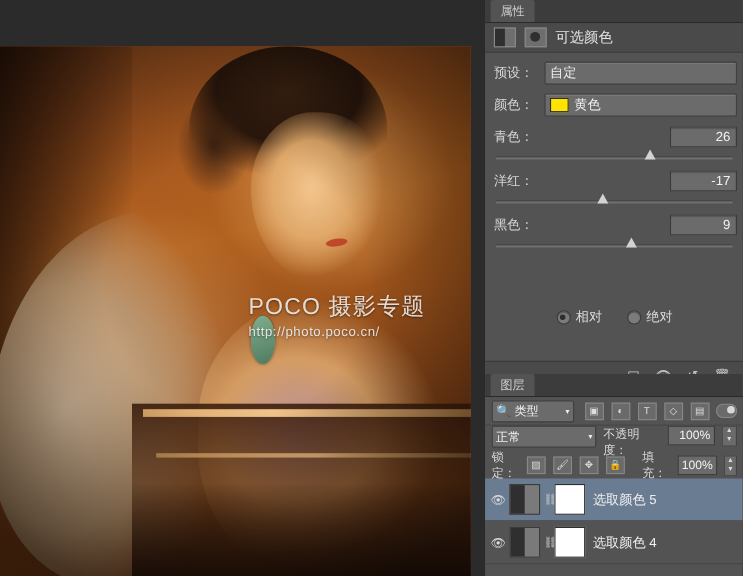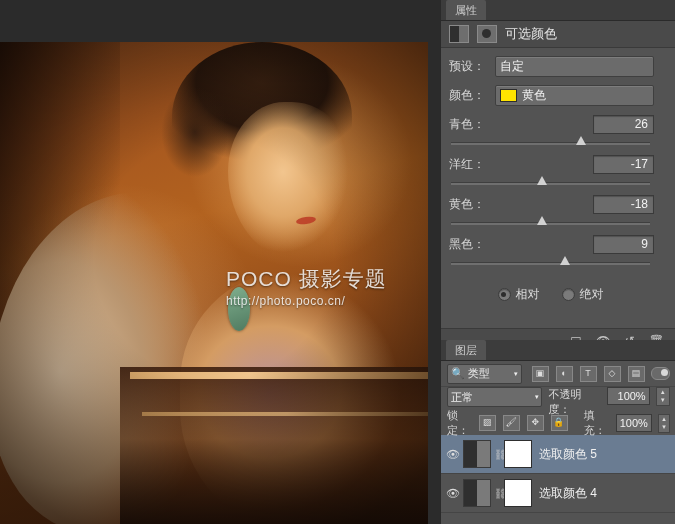--- a/index.html
+++ b/index.html
@@ -201,21 +201,21 @@
     border-radius: 50%;
     background: #2f2f2f;
   }
   .adj-title {
     color: #e4e4e4;
     font-size: 13px;
   }
 
   .panel-body {
     background: #535353;
-    padding: 8px 16px 0 0;
+    padding: 8px 0 0 0;
     height: 296px;
     position: relative;
   }
 
   .row {
     display: flex;
     align-items: center;
     padding: 0 6px 0 8px;
     margin-bottom: 9px;
     height: 20px;
@@ -305,20 +305,21 @@
     align-items: center;
     gap: 22px;
     margin-top: 14px;
   }
   .radio {
     display: flex;
     align-items: center;
     gap: 5px;
     color: #dcdcdc;
     font-size: 12px;
+    margin-top: 34px;
   }
   .radio .dot {
     width: 11px; height: 11px;
     border-radius: 50%;
     background: #7b7b7b;
     border: 1px solid #3c3c3c;
     position: relative;
     box-shadow: inset 0 1px 1px rgba(0,0,0,0.35);
   }
   .radio.on .dot::after {
@@ -596,31 +597,20 @@
           <div class="label">洋红：</div>
           <div class="spacer"></div>
           <div class="numbox">-17</div>
         </div>
         <div class="track-wrap">
           <div class="track"></div>
           <div class="thumb" style="left:43%"></div>
         </div>
       </div>
 
-      <div class="slider-row">
-        <div class="slider-top">
-          <div class="label">黄色：</div>
-          <div class="spacer"></div>
-          <div class="numbox">-18</div>
-        </div>
-        <div class="track-wrap">
-          <div class="track"></div>
-          <div class="thumb" style="left:43%"></div>
-        </div>
-      </div>
 
       <div class="slider-row">
         <div class="slider-top">
           <div class="label">黑色：</div>
           <div class="spacer"></div>
           <div class="numbox">9</div>
         </div>
         <div class="track-wrap">
           <div class="track"></div>
           <div class="thumb" style="left:55%"></div>

